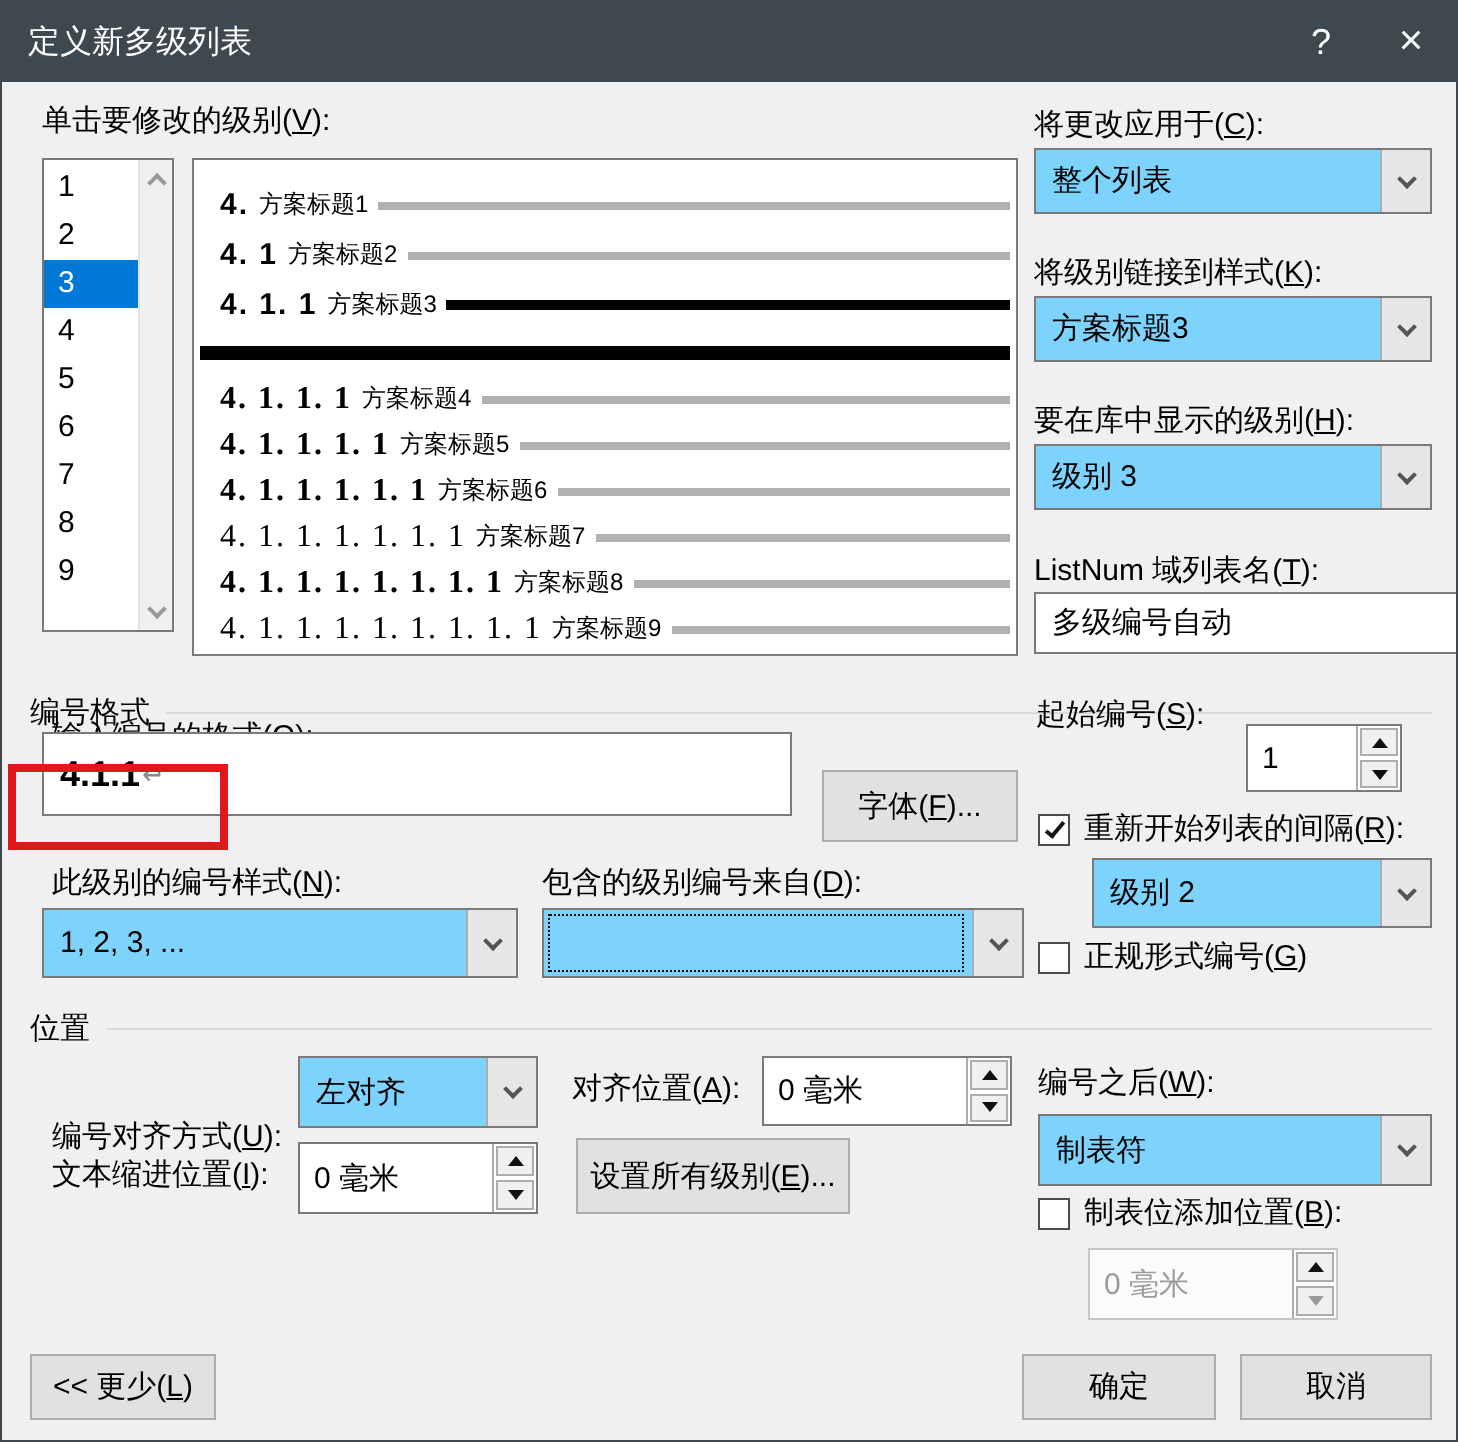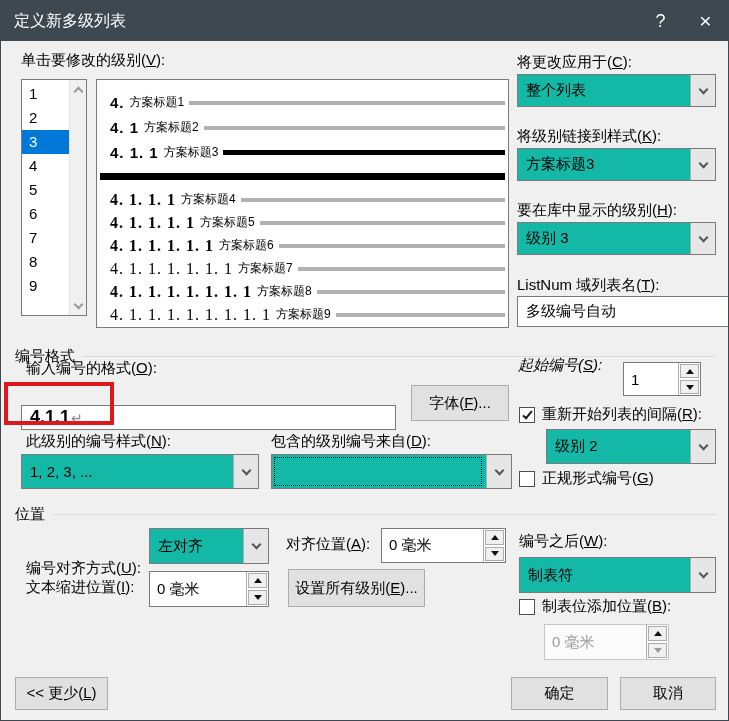--- a/index.html
+++ b/index.html
@@ -41,21 +41,21 @@
   .pline.sm { height:23px; }
   .pnum { font-size:15px; letter-spacing:1px; white-space:pre; }
   .pnum.b { font-weight:bold; }
   .pnum.serif { font-family:"Liberation Serif","DejaVu Serif",serif; font-size:16px; }
   .ptitle { font-size:12px; margin-left:5px; white-space:nowrap; }
   .pbar { flex:1; height:4px; background:#b1b1b1; margin-left:5px; }
   .pbar.black { background:#000; height:5px; }
   .psep { height:7px; background:#000; margin:8px 0 8px -10px; }
 
   
-  .combo { position:absolute; background:#14b8a6; border:1px solid #7a7a7a; display:flex; align-items:stretch; }
+  .combo { position:absolute; background:#7dd3fc; border:1px solid #7a7a7a; display:flex; align-items:stretch; }
   .combo-val { flex:1; align-self:center; padding-left:8px; font-size:15px;
     white-space:nowrap; overflow:hidden; }
   .combo-btn { width:25px; background:#e6e6e6; border-left:1px solid #adadad;
     display:flex; align-items:center; justify-content:center; }
   .focus-dots { position:absolute; left:2px; top:2px; right:29px; bottom:2px;
     border:1px dotted #000; }
 
   
   .spin { position:absolute; background:#fff; border:1px solid #7a7a7a; display:flex; align-items:stretch; }
   .spin-val { flex:1; align-self:center; padding-left:7px; font-size:15px; white-space:nowrap; }
@@ -207,31 +207,31 @@
   <div class="field" style="left:516px; top:295px; width:218px; height:31px;">
     <span>多级编号自动</span>
   </div>
 
   <div class="ghead" style="left:14px; top:338px; width:701px;margin-top:8px;">
     <span style="margin-right:8px;">编号格式</span>
     <span class="gline" style="flex:1;"></span>
   </div>
 
   <div class="lbl mn" style="left:25px; top:358px;">输入编号的格式(<u>O</u>):</div>
-  <div class="field" id="format-field" style="left:20px; top:404px; width:375px; height:25px;">
+  <div class="field" id="format-field" style="left:20px; top:365px; width:375px; height:42px;">
     <span class="fmt-val">4.1.1</span>
     <span class="ret">↵</span>
   </div>
   <div id="red-annotation"></div>
 
   <div class="btn" style="left:410px; top:384px; width:98px; height:36px;">
     <span class="mn">字体(<u>F</u>)...</span>
   </div>
 
-  <div class="lbl mn" style="left:517px; top:355px;font-style:italic;">起始编号(<u>S</u>):</div>
+  <div class="lbl mn" style="left:517px; top:347px;">起始编号(<u>S</u>):</div>
   <div class="spin" style="left:622px; top:361px; width:78px; height:34px;">
     <span class="spin-val">1</span>
     <span class="spin-btns">
       <span class="spin-up">
           <i class="tri-up"></i>
         </span>
       <span class="spin-down">
           <i class="tri-down"></i>
         </span>
     </span>

